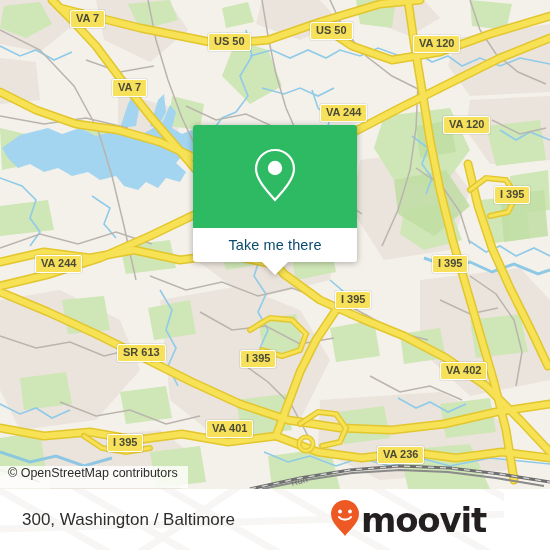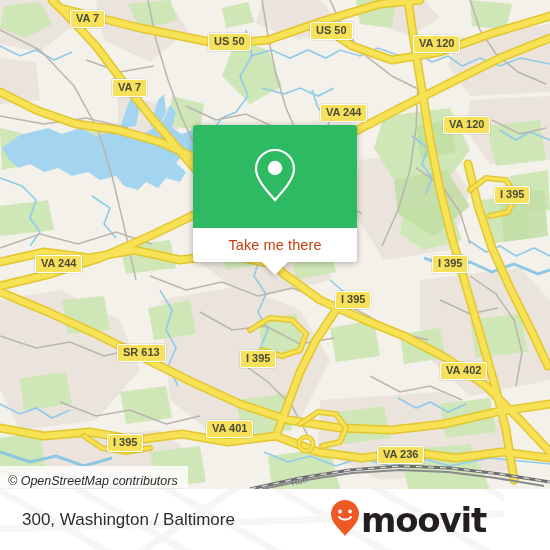--- a/index.html
+++ b/index.html
@@ -53,21 +53,21 @@
   #popup-white {
     height: 34px;
     background: #ffffff;
     border-radius: 0 0 3px 3px;
     display: flex;
     align-items: center;
     justify-content: center;
   }
   #popup-label {
     font-size: 14.5px;
-    color: #c2410c;
+    color: #0c4a6e;
     letter-spacing: .1px;
     font-family: "Liberation Sans", sans-serif;
   }
   #popup-tail {
     position: absolute;
     left: 68px;
     top: 136px;
     width: 0; height: 0;
     border-left: 14px solid transparent;
     border-right: 14px solid transparent;
@@ -75,24 +75,23 @@
   }
 
   
   #attribution {
     position: absolute;
     left: 0;
     top: 466px;
     height: 22px;
     padding: 0 10px 0 8px;
     display: flex;
-    align-items: flex-end;
+    align-items: flex-start;
     background: rgba(255,255,255,0.80);
     z-index: 30;
-    font-style: italic;
   }
   #attribution-text {
     font-size: 12.5px;
     color: #2b2b2b;
     font-family: "Liberation Sans", sans-serif;
   }
 
   
   #footer {
     position: absolute;

